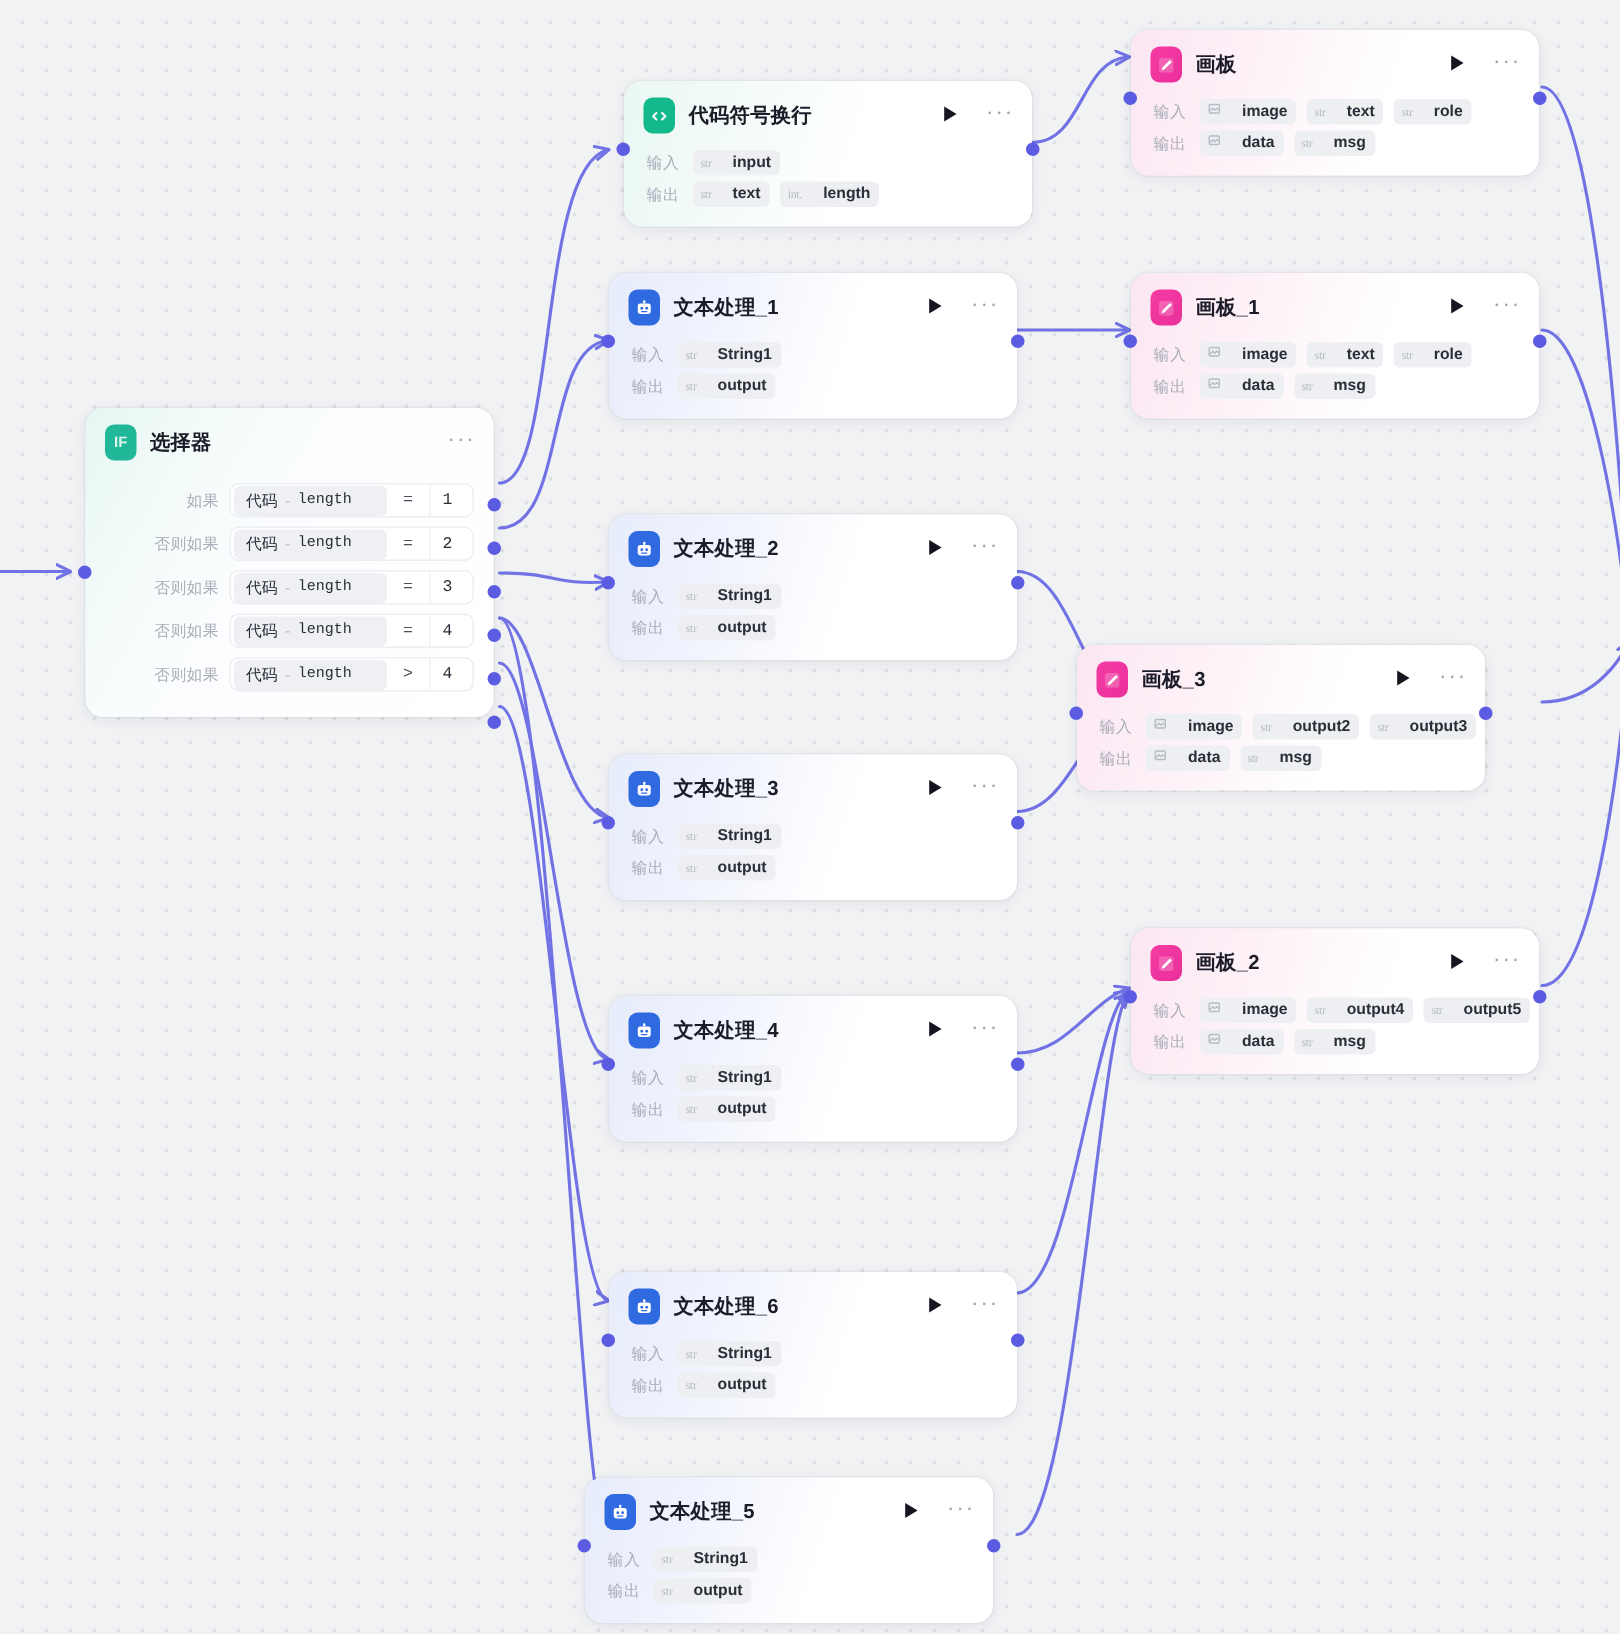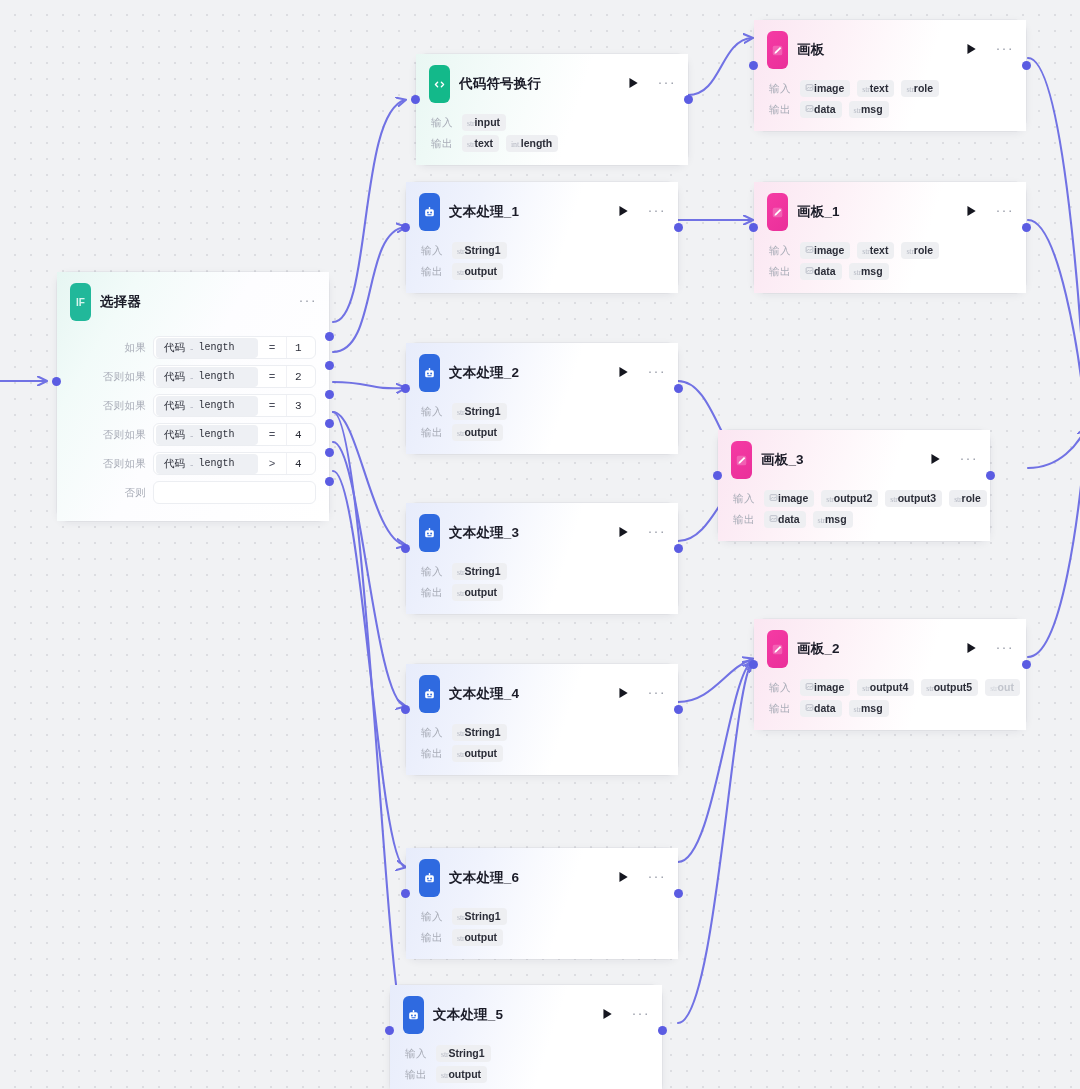--- a/index.html
+++ b/index.html
@@ -33,33 +33,33 @@
   
   .node {
     position: absolute;
     border-radius: 12px;
     box-shadow: 0 2px 9px rgba(28,33,51,.07), 0 0 0 1px rgba(28,33,51,.035);
     z-index: 3;
     box-sizing: border-box;
     overflow: visible;
   }
   .node-inner {
-    border-radius: 0;
+    border-radius: 12px;
     overflow: hidden;
     height: 100%;
     box-sizing: border-box;
   }
   .node-head {
     display: flex;
     align-items: center;
     padding: 11px 12px 8px 13px;
     gap: 9px;
   }
   .nicon {
-    width: 21px; height: 38px;
+    width: 21px; height: 24px;
     border-radius: 6px;
     flex: 0 0 auto;
     display: flex; align-items: center; justify-content: center;
     color: #fff;
     font-size: 11px;
     font-weight: bold;
     line-height: 1;
   }
   .ntitle {
     font-size: 13.5px;
@@ -97,21 +97,21 @@
   .plabel {
     font-size: 10.5px;
     color: #a9adb8;
     flex: 0 0 auto;
     width: 26px;
     letter-spacing: .5px;
   }
   .chip {
     display: inline-flex;
     align-items: baseline;
-    gap: 0;
+    gap: 14px;
     background: #eeeff2;
     border-radius: 4px;
     padding: 2px 6px 2.5px 5px;
     font-size: 10.5px;
     color: #2b2d38;
     font-weight: 600;
     white-space: nowrap;
   }
   .chip .t {
     font-size: 8px;
@@ -324,24 +324,20 @@
               <div class="sel-expr">
                 <span class="sel-var">
                   <span>代码</span>
                   <span class="dash">-</span>
                   <span class="fld">length</span>
                 </span>
                 <span class="sel-op">&gt;</span>
                 <span class="sel-val">4</span>
               </div>
             </div>
-            <div class="sel-row">
-              <span class="sel-cond">否则</span>
-              <div class="sel-empty"></div>
-            </div>
           </div>
         </div>
       </div>
       <div class="node code" style="left: 416px; top: 54px; width: 272px;">
         <div class="port" style="left: -5px; top: 41px;"></div>
         <div class="port" style="left: 268px; top: 41px;"></div>
         <div class="node-inner">
           <div class="node-head">
             <span class="nicon">
               <svg width="13" height="13" viewBox="0 0 24 24" fill="none" stroke="#fff" stroke-width="2.6" stroke-linecap="round" stroke-linejoin="round">

